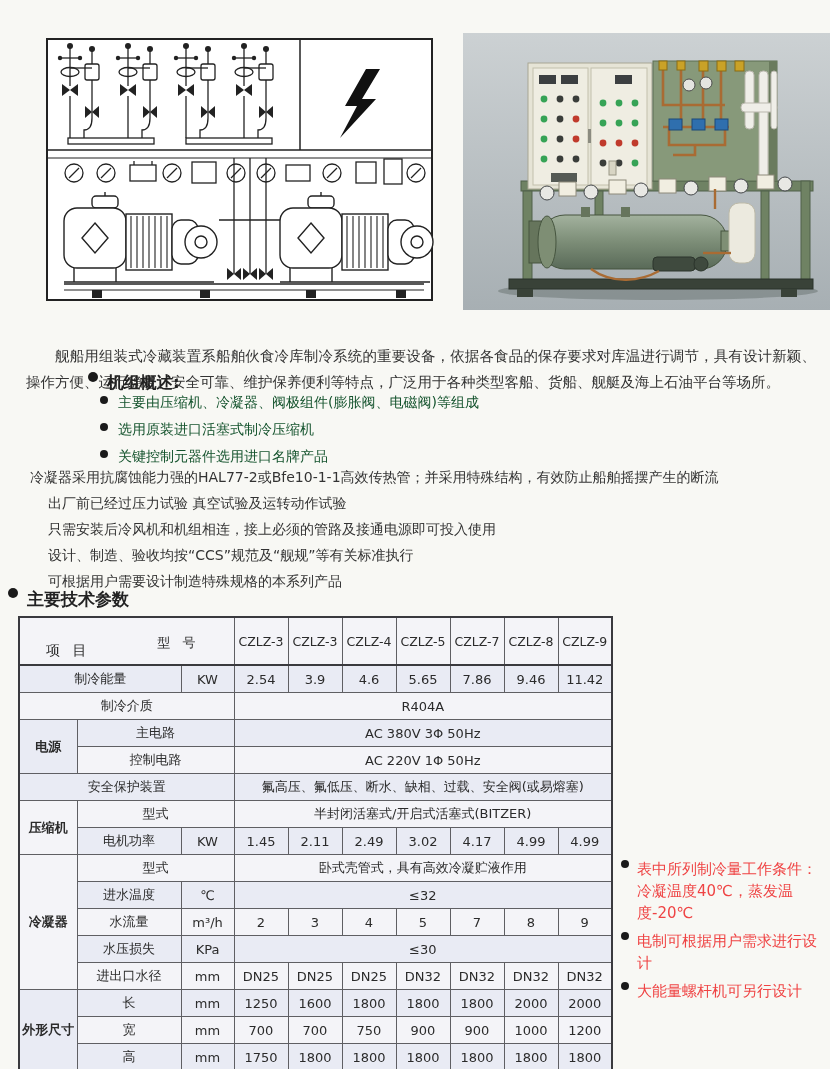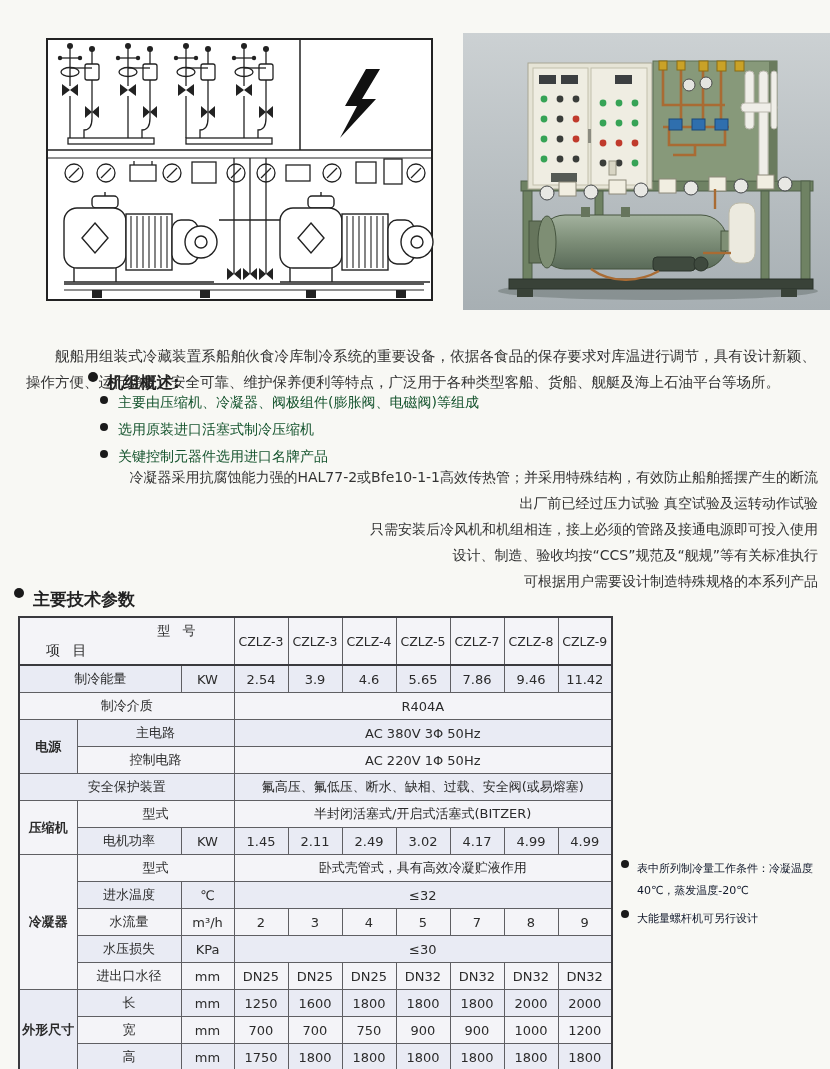--- a/index.html
+++ b/index.html
@@ -12,45 +12,45 @@
   
   .intro{position:absolute;left:26px;top:328px;width:790px;font-size:14.5px;line-height:26px;
          text-align:justify;text-indent:2em;color:#333;}
 
   
   .sec-head{position:absolute;display:flex;gap:9px;font-weight:bold;color:#222;}
   .dot{display:inline-block;border-radius:50%;background:#1a1a1a;flex:0 0 auto;}
   .dot.big{width:10px;height:10px;}
   .dot.small{width:8px;height:8px;margin-top:2px;}
   .overview-head{left:88px;top:372px;font-size:16.5px;}
-  .specs-head{left:14px;top:588px;font-size:17px;}
+  .specs-head{left:8px;top:588px;font-size:17px;}
 
   .bullets{position:absolute;left:100px;top:394px;font-size:14px;color:#14532d;}
   .bullets .b-item{display:flex;align-items:flex-start;gap:10px;height:27px;}
 
   .plain-lines{position:absolute;left:30px;top:464px;font-size:14px;line-height:26px;color:#333;width:788px;}
-  .plain-lines .pl{white-space:nowrap;text-align:right;}
+  .plain-lines .pl{white-space:nowrap;}
   .plain-lines .pl.ind{padding-left:18px;}
 
   
   .spec-table{position:absolute;left:18px;top:616px;border-collapse:collapse;table-layout:fixed;
               font-size:13px;color:#2b2b2b;background:#f3f3f8;}
   .spec-table td{border:1px solid #5f5f63;text-align:center;height:24px;padding:1px 2px;overflow:hidden;}
   .spec-table{border:2px solid #3a3a3e;}
   .spec-table tr.head td{background:#b2d4b4;height:44px;border-bottom:2px solid #3a3a3e;font-size:12.5px;}
   .spec-table tbody tr:nth-child(even) td{background:#e9ebf4;}
   .spec-table tbody tr:nth-child(odd) td{background:#f4f4f8;}
   .corner{position:relative;padding:0;
      background:linear-gradient(to bottom right,rgba(0,0,0,0) calc(50% - 1px),#3f4f42 calc(50% - 1px),#3f4f42 calc(50% + 1px),rgba(0,0,0,0) calc(50% + 1px)) #b2d4b4;}
-  .corner .c-top{position:absolute;right:34px;top:4px;font-size:13px;letter-spacing:4px;}
+  .corner .c-top{position:absolute;right:34px;top:16px;font-size:13px;letter-spacing:4px;}
   .corner .c-bot{position:absolute;left:26px;bottom:4px;font-size:14px;letter-spacing:4px;}
   .grp{letter-spacing:0;font-weight:bold;}
 
   
-  .notes{position:absolute;left:621px;top:858px;width:204px;font-size:11px;line-height:22px;color:#0f172a;}
+  .notes{position:absolute;left:621px;top:858px;width:204px;font-size:15px;line-height:22px;color:#ef4444;}
   .note-item{display:flex;gap:8px;margin-bottom:6px;}
   .note-item .txt{flex:1;}
 </style>
 </head>
 <body>
 
 <div class="page">
 
   <div class="fig" style="left:44px;top:22px;width:396px;height:288px;">
     <svg viewBox="0 0 396 288" width="396" height="288">
@@ -474,17 +474,21 @@
     </tbody>
   </table>
 
   <div class="notes">
     <div class="note-item">
       <span class="dot small"></span>
       <span class="txt">表中所列制冷量工作条件：冷凝温度40℃，蒸发温度-20℃</span>
     </div>
     <div class="note-item">
       <span class="dot small"></span>
+      <span class="txt">电制可根据用户需求进行设计</span>
+    </div>
+    <div class="note-item">
+      <span class="dot small"></span>
       <span class="txt">大能量螺杆机可另行设计</span>
     </div>
   </div>
 
 </div>
 
 </body></html>

